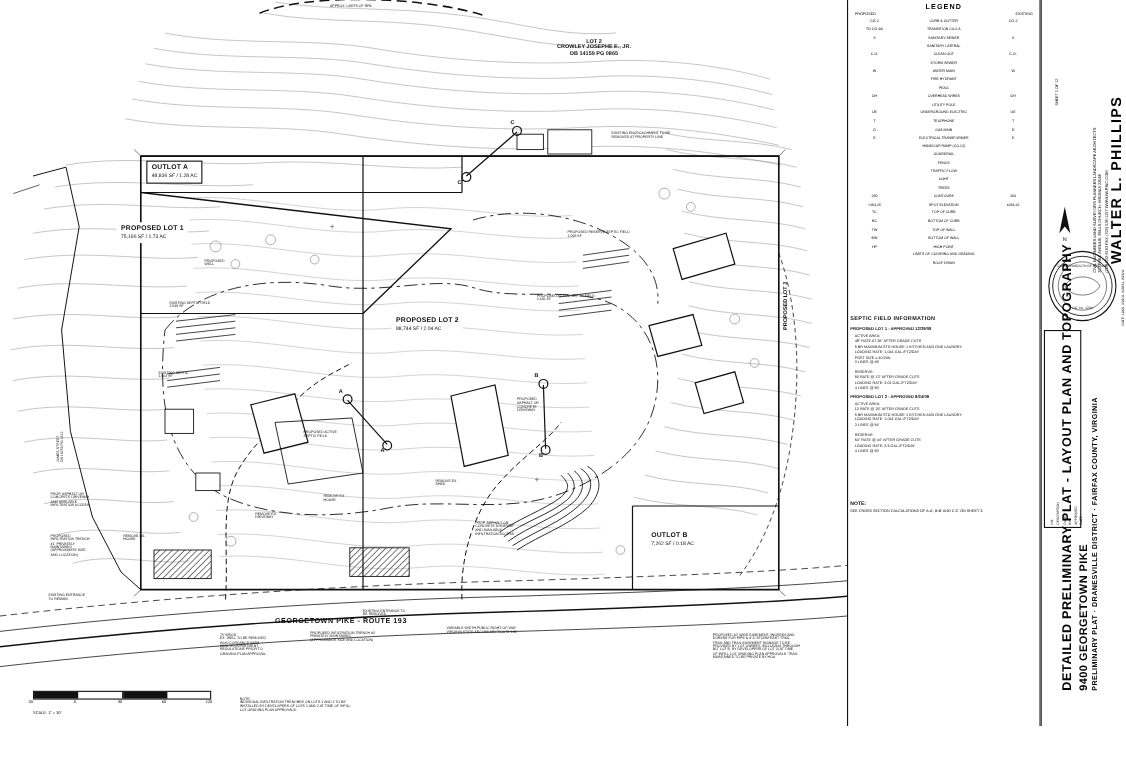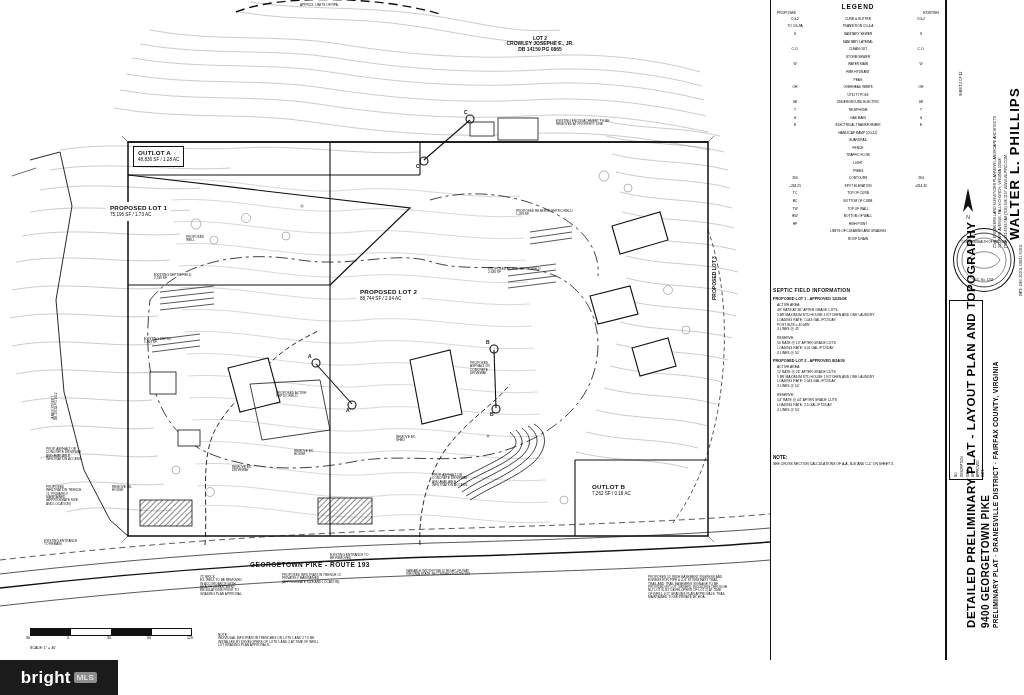--- a/index.html
+++ b/index.html
@@ -777,18 +777,14 @@
 
     <svg class="abs" style="left:10px; top:186px;" width="22" height="34">
       <polygon points="11,2 16,26 11,20 6,26" fill="#111"></polygon>
       <text x="11" y="33" font-size="5" text-anchor="middle" fill="#111">N</text>
     </svg>
   </div>
 
   <div id="bottombar">
     
   </div>
-  <div id="brightlogo">
-    <span class="bt">bright</span>
-    <span class="mls">MLS</span>
-  </div>
 
 </div>
 
 </body></html>

